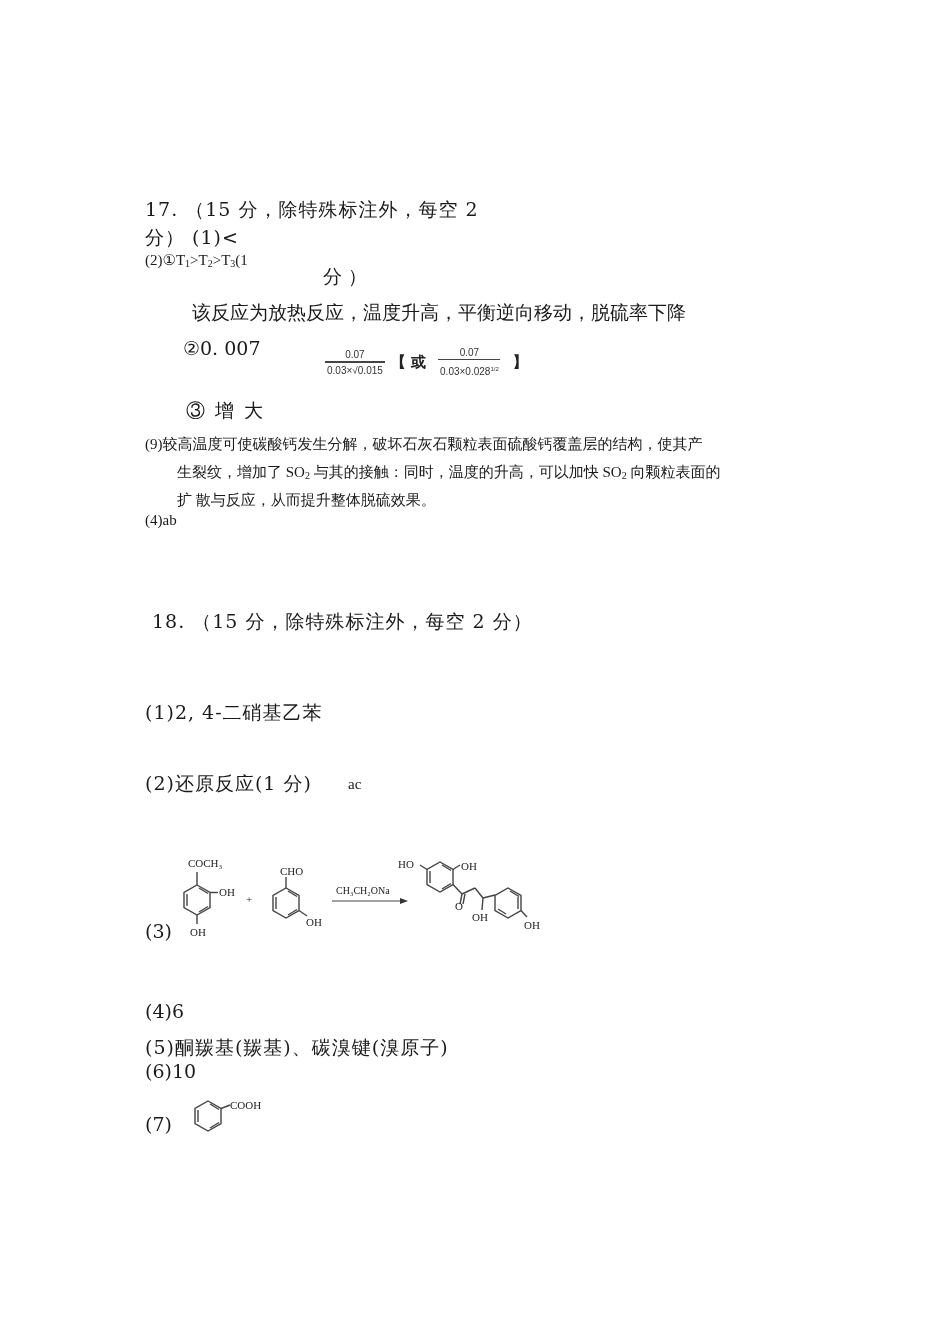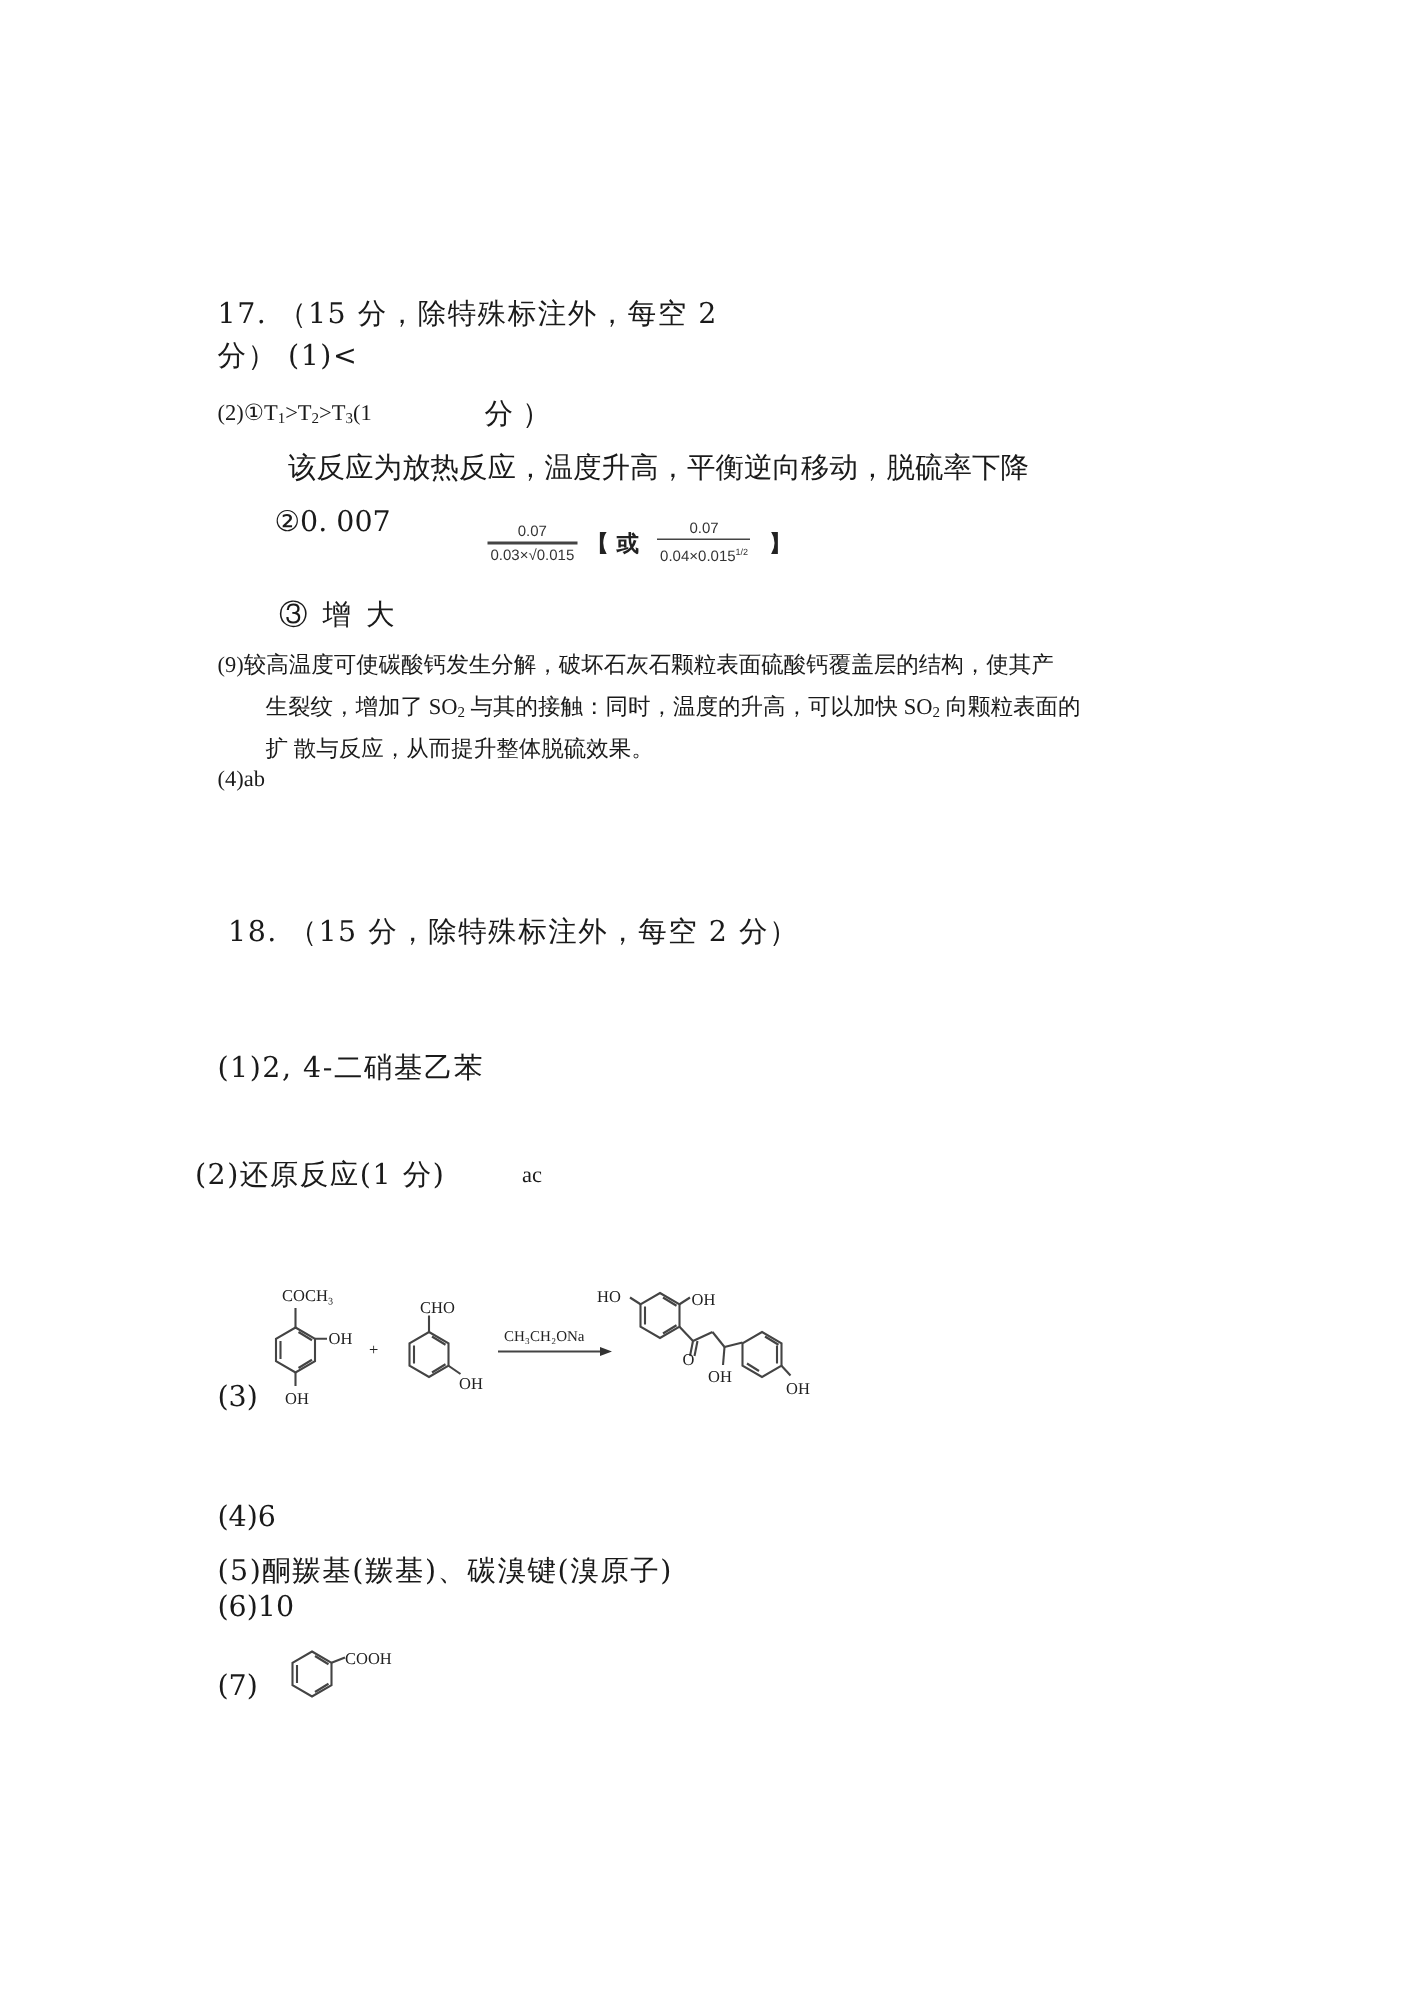--- a/index.html
+++ b/index.html
@@ -17,57 +17,57 @@
     .frac .den { padding: 2px 2px 0; }
     .bracket { font-family: "DejaVu Sans", sans-serif; font-weight: bold; font-size: 15px; color: #222; }
     svg text { font-family: "Liberation Serif", serif; fill: #222; }
   </style>
 </head>
 <body>
 
 <div class="abs t cjk" style="left:145px; top:199px;">17. （15 分，除特殊标注外，每空 2</div>
 <div class="abs t cjk" style="left:145px; top:227px;">分） (1)&lt;</div>
 
-<div class="abs ts" style="left:145px; top:266px;text-align:center;">
+<div class="abs ts" style="left:145px; top:250px;text-align:center;">
   <span>(2)①T</span><sub>1</sub><span>&gt;T</span><sub>2</sub><span>&gt;T</span><sub>3</sub><span>(1</span>
 </div>
 <div class="abs t" style="left:323px; top:266px;">分 ）</div>
 
 <div class="abs t" style="left:192px; top:302px;">该反应为放热反应，温度升高，平衡逆向移动，脱硫率下降</div>
 
 <div class="abs t" style="left:183px; top:338px;">②0. 007</div>
 
 <div class="abs" style="left:325px; top:347px; display:flex; align-items:center; gap:6px;">
   <span class="frac">
     <span class="num">0.07</span>
     <span class="bar"></span>
     <span class="den">0.03×√0.015</span>
   </span>
   <span class="bracket">【 或</span>
   <span class="frac" style="margin-left:6px;">
     <span class="num">0.07</span>
     <span class="bar" style="width:62px;"></span>
-    <span class="den" style="padding-top:6px;"><span>0.04×0.015</span><sup style="font-size:6px;">1/2</sup></span>
+    <span class="den" style="padding-top:6px;"><span>0.03×0.028</span><sup style="font-size:6px;">1/2</sup></span>
   </span>
   <span class="bracket" style="margin-left:6px;">】</span>
 </div>
 
 <div class="abs t" style="left:186px; top:400px; letter-spacing:2px;">③ 增 大</div>
 
 <div class="abs ts" style="left:145px; top:434px;">(9)较高温度可使碳酸钙发生分解，破坏石灰石颗粒表面硫酸钙覆盖层的结构，使其产</div>
 <div class="abs ts" style="left:177px; top:462px;">
   <span>生裂纹，增加了 SO</span><sub>2</sub><span> 与其的接触：同时，温度的升高，可以加快 SO</span><sub>2</sub><span> 向颗粒表面的</span>
 </div>
 <div class="abs ts" style="left:177px; top:490px;">扩  散与反应，从而提升整体脱硫效果。</div>
 
 <div class="abs ts" style="left:145px; top:510px;">(4)ab</div>
 
 <div class="abs t cjk" style="left:152px; top:611px;">18. （15 分，除特殊标注外，每空 2 分）</div>
 <div class="abs t cjk" style="left:145px; top:702px;">(1)2, 4-二硝基乙苯</div>
-<div class="abs t cjk" style="left:130px; top:773px;">(2)还原反应(1 分)</div>
+<div class="abs t cjk" style="left:145px; top:773px;">(2)还原反应(1 分)</div>
 <div class="abs ts" style="left:348px; top:774px;">ac</div>
 
 <div class="abs t" style="left:145px; top:921px;">(3)</div>
 
 <svg class="abs" style="left:170px; top:850px;" width="380" height="95" viewBox="0 0 380 95">
   <g stroke="#444" stroke-width="1.4" fill="none">
 
     <polygon points="27,35 40,42.5 40,57.5 27,65 14,57.5 14,42.5"></polygon>
     <line x1="17" y1="44" x2="17" y2="56"></line>
     <line x1="29" y1="62" x2="38" y2="56.5"></line>

